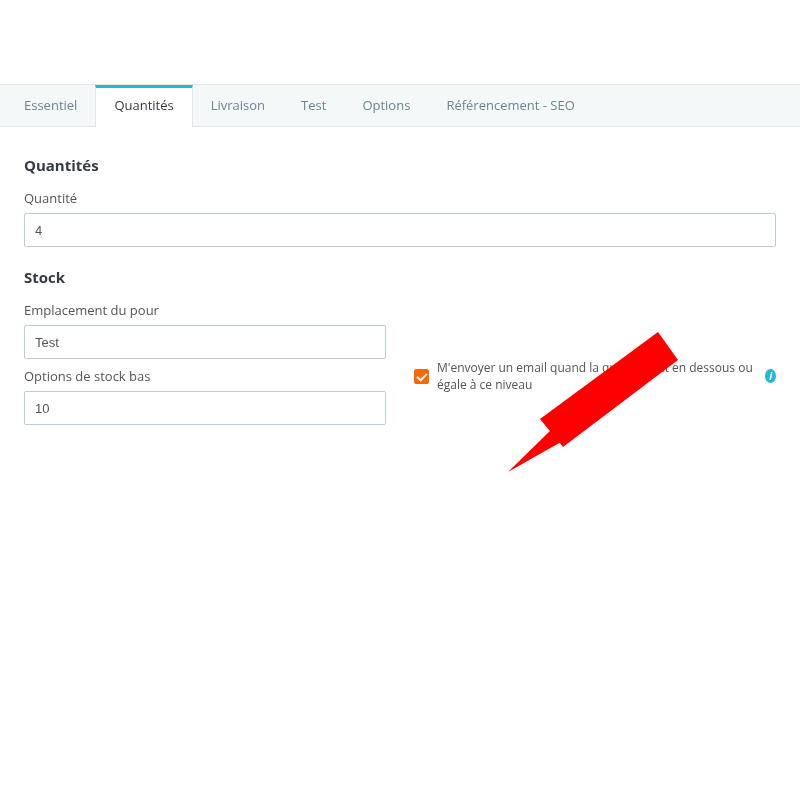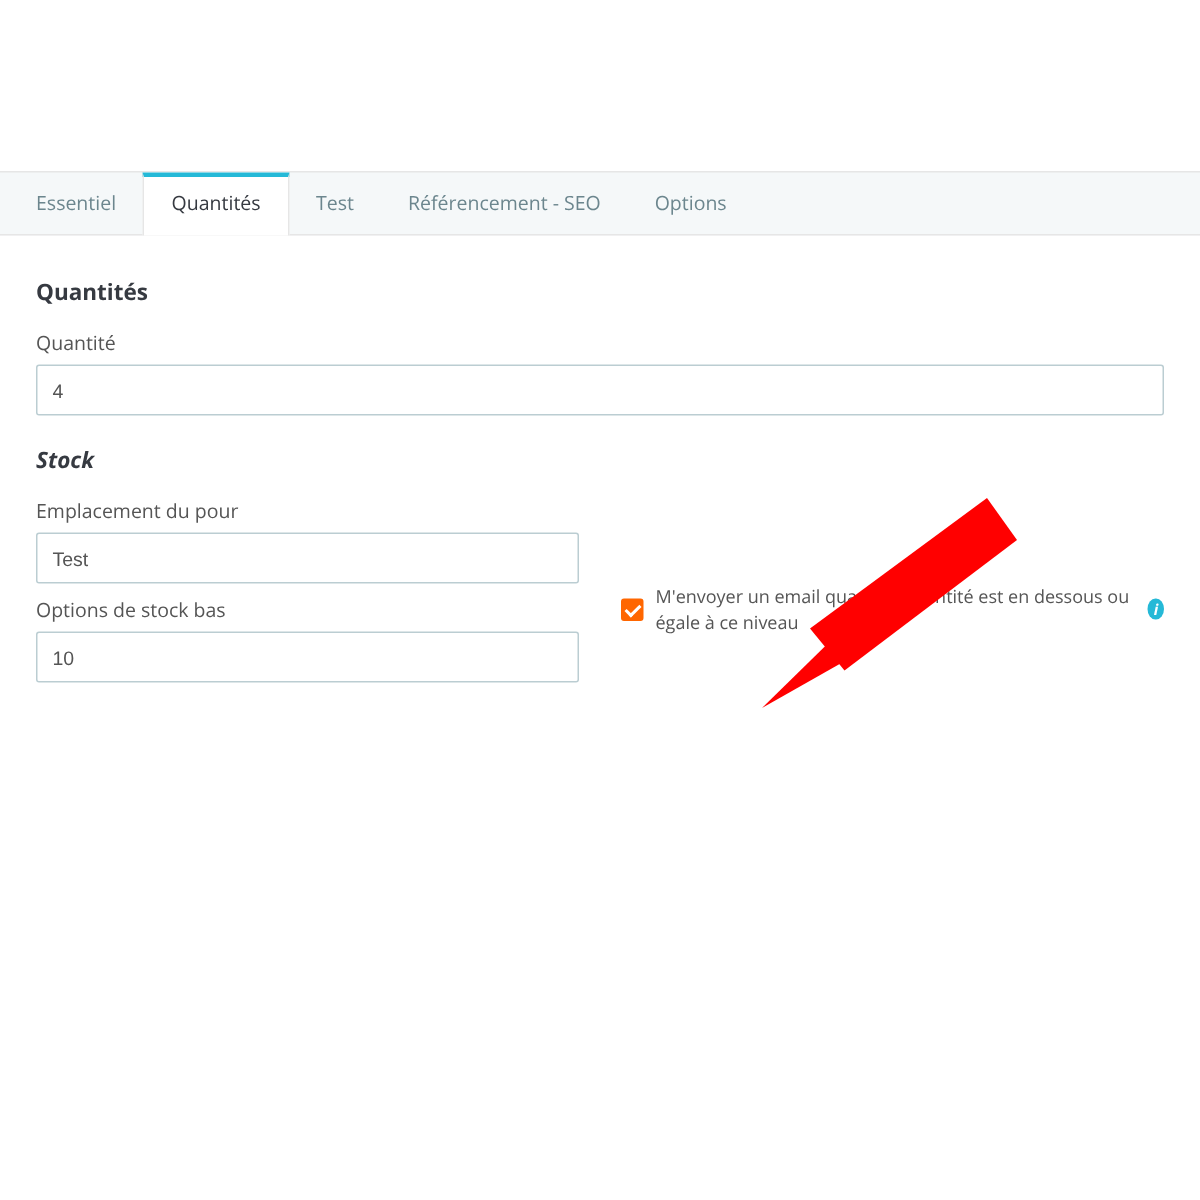--- a/index.html
+++ b/index.html
@@ -3,21 +3,21 @@
 <meta charset="utf-8">
 <style>
   * { box-sizing: border-box; margin: 0; padding: 0; }
   body {
     font-family: "Open Sans", "Segoe UI", Arial, sans-serif;
     font-size: 13px;
     color: #555;
     background: #fff;
   }
   .page { width: 800px; height: 800px; position: relative; overflow: hidden; }
-  .tabs-wrap { margin-top: 114px; }
+  .tabs-wrap { margin-top: 84px; }
   .tabs {
     display: flex;
     align-items: stretch;
     background: #f5f8f9;
     border-top: 1px solid #e6e6e6;
     border-bottom: 1px solid #e6e6e6;
     padding-left: 6px;
   }
   .tab {
     padding: 14px 18px;
@@ -107,36 +107,37 @@
   }
 </style>
 </head>
 <body>
 
 <div class="page">
   <div class="tabs-wrap">
     <div class="tabs">
       <div class="tab">Essentiel</div>
       <div class="tab active">Quantités</div>
+      <div class="tab">Livraison</div>
       <div class="tab">Test</div>
+      <div class="tab">Options</div>
       <div class="tab">Référencement - SEO</div>
-      <div class="tab">Options</div>
     </div>
 
     <div class="panel">
       <h3 class="section">Quantités</h3>
 
       <div class="row">
         <div class="col">
           <label class="fld">Quantité</label>
           <input class="text" value="4" style="">
         </div>
       </div>
 
-      <h3 class="section" style="margin-top:20px;font-style:italic;">Stock</h3>
+      <h3 class="section" style="margin-top:20px;">Stock</h3>
 
       <div class="row">
         <div class="col">
           <label class="fld">Emplacement du pour</label>
           <input class="text" value="Test" style="">
           <div style="height:8px"></div>
           <label class="fld">Options de stock bas</label>
           <input class="text" value="10" style="">
         </div>
         <div class="col">

